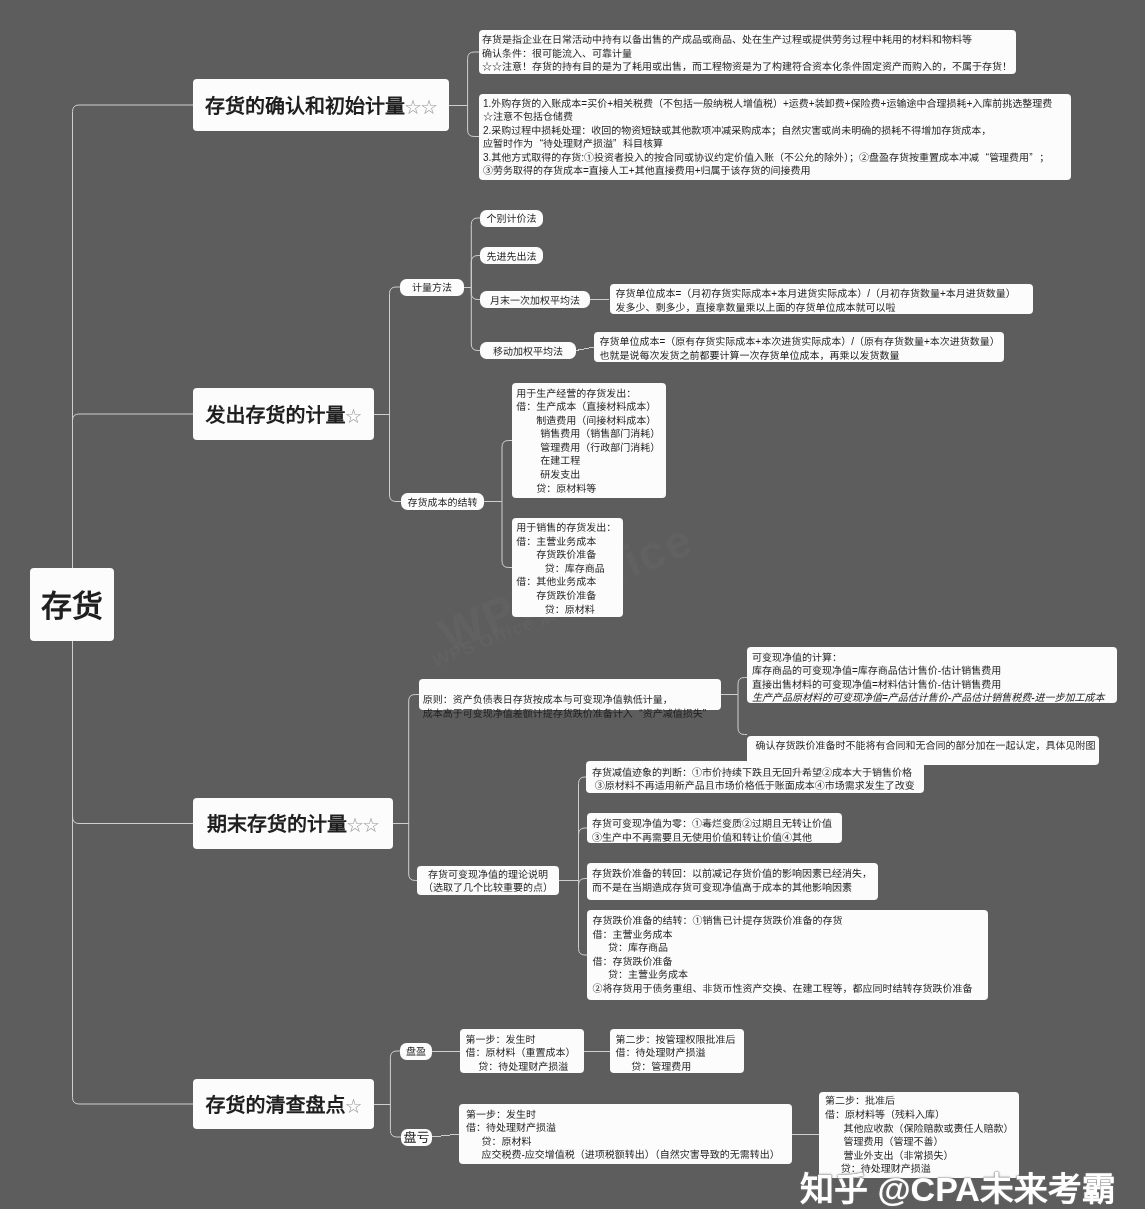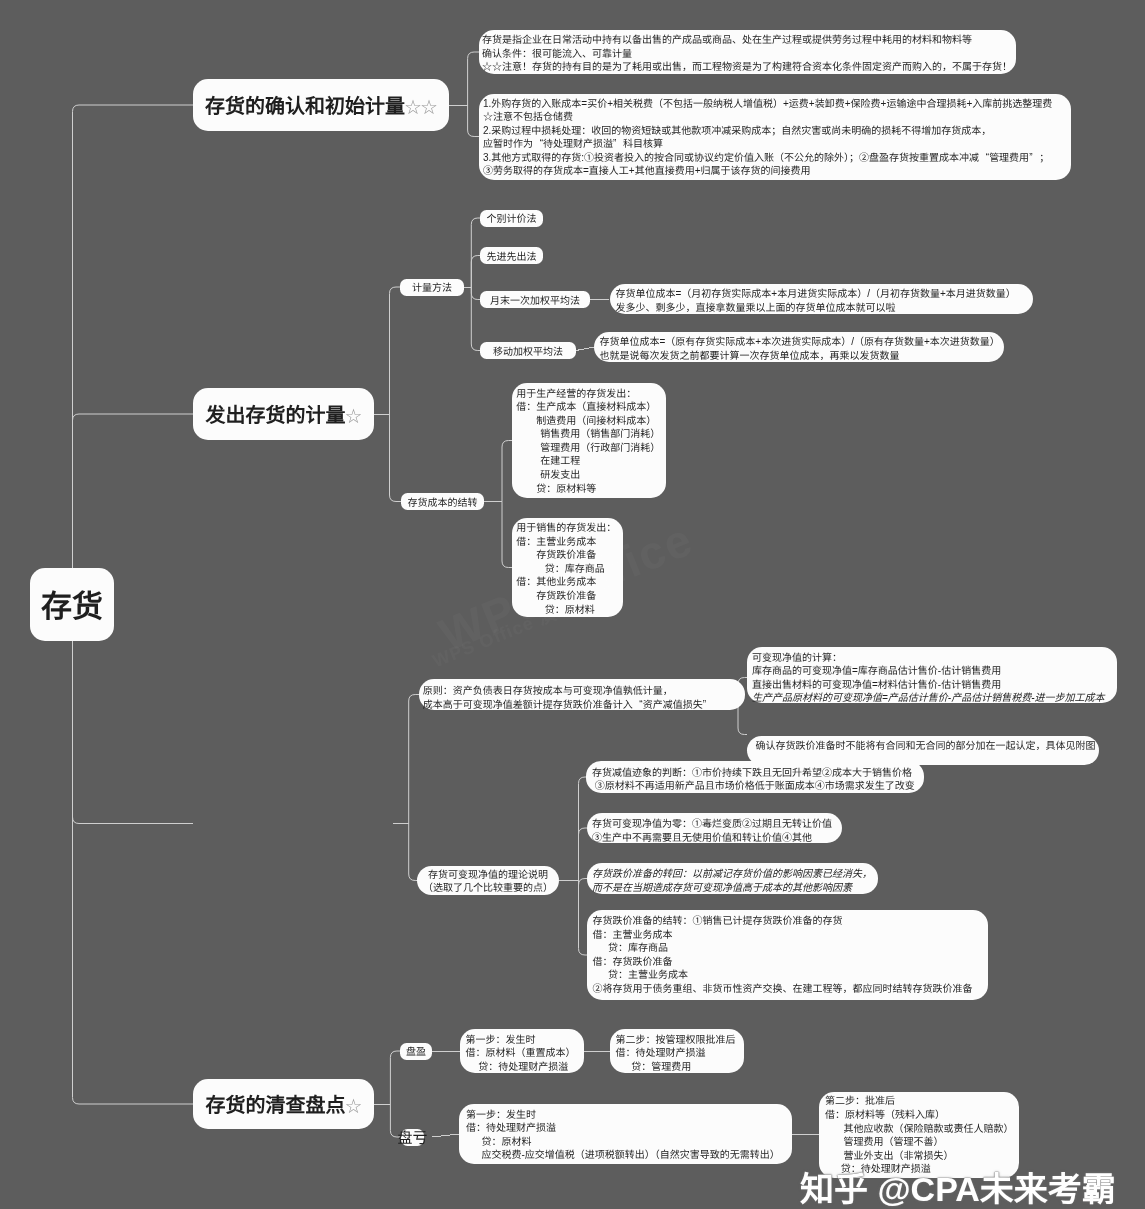--- a/index.html
+++ b/index.html
@@ -13,21 +13,21 @@
   }
   #stage{position:absolute;left:0;top:0;width:1145px;height:1209px;}
   #links{position:absolute;left:0;top:0;width:1145px;height:1209px;}
   #links path{fill:none;stroke:#cfcfcf;stroke-width:1;shape-rendering:crispEdges;}
   #links path.curve{shape-rendering:geometricPrecision;}
   #nodes{position:absolute;left:0;top:0;width:1145px;height:1209px;}
   .node{
     position:absolute;
     background:#fcfcfc;
     color:#1f1f1f;
-    border-radius:15px;
+    border-radius:4px;
     box-sizing:border-box;
     white-space:pre;
   }
   .node .ln{display:block;}
   .node .ln.it{font-style:italic;}
   .node.ctr{display:flex;flex-direction:column;justify-content:center;align-items:center;}
   .node.bold{font-weight:bold;}
   .stars{color:#9a9a9a;font-weight:normal;}
   .fwq{display:inline-block;width:1em;text-align:center;}
   .fwq.open{text-align:right;}
@@ -41,45 +41,46 @@
 
 <div id="stage">
   <svg id="links" viewBox="0 0 1145 1209">
       <path d="M72.5 604.5L72.5 111.5Q72.5 105 79 105L193 105M72.5 604.5L72.5 420.5Q72.5 414 79 414L193 414M72.5 604.5L72.5 817Q72.5 823.5 79 823.5L193 823.5M72.5 604.5L72.5 1097.5Q72.5 1104 79 1104L193 1104M467.6 105L467.6 58.5Q467.6 52 474.1 52L479 52M467.6 105L467.6 130Q467.6 136.5 474.1 136.5L479 136.5M389.5 414L389.5 293.5Q389.5 287 396 287L400 287M389.5 414L389.5 495Q389.5 501.5 396 501.5L401 501.5M471.3 287L471.3 224.5Q471.3 218 477.8 218L480 218M471.3 287L471.3 262Q471.3 255.5 477.8 255.5L480 255.5M471.3 287L471.3 293Q471.3 299.5 477.8 299.5L480 299.5M471.3 287L471.3 344Q471.3 350.5 477.8 350.5L480 350.5M502 501.5L502 447Q502 440.5 508.5 440.5L512 440.5M502 501.5L502 561Q502 567.5 508.5 567.5L512 567.5M408.7 823.5L408.7 701Q408.7 694.5 415.2 694.5L419 694.5M408.7 823.5L408.7 874Q408.7 880.5 415.2 880.5L417 880.5M738 694.5L738 684Q738 677.5 744.5 677.5L747 677.5M738 694.5L738 728Q738 734.5 744.5 734.5L747 734.5M578.5 880.5L578.5 783.5Q578.5 777 585 777L586 777M578.5 880.5L578.5 834.5Q578.5 828 585 828L587 828M578.5 880.5L578.5 885Q578.5 878.5 585 878.5L587 878.5M578.5 880.5L578.5 948.5Q578.5 955 585 955L587 955M390.4 1104L390.4 1057.5Q390.4 1051 396.9 1051L400 1051M390.4 1104L390.4 1130.5Q390.4 1137 396.9 1137L401 1137" class="curve"></path>
       <path d="M114 604.5L72.5 604.5M449 105L467.6 105M374 414L389.5 414M453 287L471.3 287M590 299.5L610 299M576 350.5L594 347M484 501.5L502 501.5M393 823.5L408.7 823.5M721 694.5L738 694.5M559 880.5L578.5 880.5M374 1104L390.4 1104M432 1051L460 1051M584 1051L610 1051M432 1137L459 1134M792 1134L819 1135"></path>
     </svg>
   <div id="nodes">
       <div class="node ctr bold" id="node-root" style="left: 30px; top: 568px; width: 84px; height: 73px; font-size: 31px; line-height: 42px; padding-top: 4px;"><div class="ln"><span>存货</span></div></div>
       <div class="node ctr bold" id="node-b1" style="left: 193px; top: 79px; width: 256px; height: 52px; font-size: 20px; line-height: 24px; padding-top: 3px;"><div class="ln"><span>存货的确认和初始计量</span><span class="stars" style="font-size: 16px;">☆☆</span></div></div>
       <div class="node ctr bold" id="node-b2" style="left: 193px; top: 388px; width: 181px; height: 52px; font-size: 20px; line-height: 24px; padding-top: 3.5px;"><div class="ln"><span>发出存货的计量</span><span class="stars" style="font-size: 16px;">☆</span></div></div>
+      <div class="node ctr bold" id="node-b3" style="left: 193px; top: 798px; width: 200px; height: 51px; font-size: 20px; line-height: 24px; padding-top: 3px;"><div class="ln"><span>期末存货的计量</span><span class="stars" style="font-size: 16px;">☆☆</span></div></div>
       <div class="node ctr bold" id="node-b4" style="left: 193px; top: 1079px; width: 181px; height: 50px; font-size: 20px; line-height: 24px; padding-top: 3px;"><div class="ln"><span>存货的清查盘点</span><span class="stars" style="font-size: 16px;">☆</span></div></div>
       <div class="node" id="node-n_def" style="left: 479px; top: 30px; width: 537px; height: 44px; font-size: 10px; line-height: 13.6px; padding-left: 3.1px; padding-top: 3px;"><span class="ln">存货是指企业在日常活动中持有以备出售的产成品或商品、处在生产过程或提供劳务过程中耗用的材料和物料等</span><span class="ln">确认条件：很可能流入、可靠计量</span><span class="ln">☆☆注意！存货的持有目的是为了耗用或出售，而工程物资是为了构建符合资本化条件固定资产而购入的，不属于存货！</span></div>
       <div class="node" id="node-n_cost" style="left: 479px; top: 93.5px; width: 592px; height: 86px; font-size: 10px; line-height: 13.6px; padding-left: 4px; padding-top: 3px;"><span class="ln">1.外购存货的入账成本=买价+相关税费（不包括一般纳税人增值税）+运费+装卸费+保险费+运输途中合理损耗+入库前挑选整理费</span><span class="ln">☆注意不包括仓储费</span><span class="ln">2.采购过程中损耗处理：收回的物资短缺或其他款项冲减采购成本；自然灾害或尚未明确的损耗不得增加存货成本，</span><span class="ln">应暂时作为<span class="fwq open">“</span>待处理财产损溢<span class="fwq close">”</span>科目核算</span><span class="ln">3.其他方式取得的存货:①投资者投入的按合同或协议约定价值入账（不公允的除外）；②盘盈存货按重置成本冲减<span class="fwq open">“</span>管理费用<span class="fwq close">”</span>；</span><span class="ln">③劳务取得的存货成本=直接人工+其他直接费用+归属于该存货的间接费用</span></div>
       <div class="node ctr" id="node-n_method" style="left: 400px; top: 278.5px; width: 64px; height: 17px; font-size: 10px; line-height: 13px; padding-top: 1.5px; border-radius: 6.5px;"><span class="ln">计量方法</span></div>
       <div class="node ctr" id="node-n_m1" style="left: 480px; top: 209.5px; width: 63px; height: 17px; font-size: 10px; line-height: 13px; padding-top: 1.5px; border-radius: 6.5px;"><span class="ln">个别计价法</span></div>
       <div class="node ctr" id="node-n_m2" style="left: 480px; top: 247px; width: 63px; height: 17px; font-size: 10px; line-height: 13px; padding-top: 1.5px; border-radius: 6.5px;"><span class="ln">先进先出法</span></div>
       <div class="node ctr" id="node-n_m3" style="left: 480px; top: 291px; width: 110px; height: 17px; font-size: 10px; line-height: 13px; padding-top: 1.5px; border-radius: 6.5px;"><span class="ln">月末一次加权平均法</span></div>
       <div class="node ctr" id="node-n_m4" style="left: 480px; top: 342px; width: 96px; height: 17px; font-size: 10px; line-height: 13px; padding-top: 1.5px; border-radius: 6.5px;"><span class="ln">移动加权平均法</span></div>
       <div class="node" id="node-n_m3d" style="left: 610px; top: 284px; width: 423px; height: 30px; font-size: 10px; line-height: 13.6px; padding-left: 5.5px; padding-top: 3px;"><span class="ln">存货单位成本=（月初存货实际成本+本月进货实际成本）/（月初存货数量+本月进货数量）</span><span class="ln">发多少、剩多少，直接拿数量乘以上面的存货单位成本就可以啦</span></div>
       <div class="node" id="node-n_m4d" style="left: 594px; top: 332px; width: 410px; height: 30px; font-size: 10px; line-height: 13.6px; padding-left: 5.5px; padding-top: 3px;"><span class="ln">存货单位成本=（原有存货实际成本+本次进货实际成本）/（原有存货数量+本次进货数量）</span><span class="ln">也就是说每次发货之前都要计算一次存货单位成本，再乘以发货数量</span></div>
       <div class="node ctr" id="node-n_carry" style="left: 401px; top: 493px; width: 83px; height: 17px; font-size: 10px; line-height: 13px; padding-top: 1.5px; border-radius: 6.5px;"><span class="ln">存货成本的结转</span></div>
       <div class="node" id="node-n_prod" style="left: 512px; top: 383px; width: 154px; height: 115px; font-size: 10px; line-height: 13.6px; padding-left: 4.3px; padding-top: 3.5px;"><span class="ln">用于生产经营的存货发出：</span><span class="ln">借：生产成本（直接材料成本）</span><span class="ln">　　制造费用（间接材料成本）</span><span class="ln">　     销售费用（销售部门消耗）</span><span class="ln">　     管理费用（行政部门消耗）</span><span class="ln">　     在建工程</span><span class="ln">　     研发支出</span><span class="ln">　　贷：原材料等</span></div>
       <div class="node" id="node-n_sale" style="left: 512px; top: 518px; width: 111px; height: 99px; font-size: 10px; line-height: 13.6px; padding-left: 4.3px; padding-top: 3px;"><span class="ln">用于销售的存货发出：</span><span class="ln">借：主营业务成本</span><span class="ln">　　存货跌价准备</span><span class="ln">　　   贷：库存商品</span><span class="ln">借：其他业务成本</span><span class="ln">　　存货跌价准备</span><span class="ln">　　   贷：原材料</span></div>
-      <div class="node" id="node-n_princ" style="left: 419px; top: 679px; width: 326px; height: 31px; font-size: 10px; line-height: 13.6px; padding-left: 3.7px; padding-top: 5px;"><span class="ln">原则：资产负债表日存货按成本与可变现净值孰低计量，</span><span class="ln">成本高于可变现净值差额计提存货跌价准备计入<span class="fwq open">“</span>资产减值损失<span class="fwq close">”</span></span></div>
+      <div class="node" id="node-n_princ" style="left: 419px; top: 679px; width: 302px; height: 31px; font-size: 10px; line-height: 13.6px; padding-left: 3.7px; padding-top: 14px;"><span class="ln">原则：资产负债表日存货按成本与可变现净值孰低计量，</span><span class="ln">成本高于可变现净值差额计提存货跌价准备计入<span class="fwq open">“</span>资产减值损失<span class="fwq close">”</span></span></div>
       <div class="node" id="node-n_nrv" style="left: 747px; top: 647px; width: 370px; height: 56px; font-size: 10px; line-height: 13.6px; padding-left: 5px; padding-top: 3.6px;"><span class="ln">可变现净值的计算：</span><span class="ln">库存商品的可变现净值=库存商品估计售价-估计销售费用</span><span class="ln">直接出售材料的可变现净值=材料估计售价-估计销售费用</span><span class="ln it">生产产品原材料的可变现净值=产品估计售价-产品估计销售税费-进一步加工成本</span></div>
       <div class="node" id="node-n_contract" style="left: 747px; top: 736px; width: 352px; height: 29px; font-size: 10px; line-height: 13.6px; padding-left: 5.1px; padding-top: 3px; text-align: center;"><span class="ln">确认存货跌价准备时不能将有合同和无合同的部分加在一起认定，具体见附图</span></div>
       <div class="node ctr" id="node-n_theory" style="left: 417px; top: 866px; width: 142px; height: 29px; font-size: 10px; line-height: 13.6px; padding-top: 1.5px;"><span class="ln">存货可变现净值的理论说明</span><span class="ln">（选取了几个比较重要的点）</span></div>
       <div class="node" id="node-n_t2" style="left: 587px; top: 813px; width: 255px; height: 30px; font-size: 10px; line-height: 13.6px; padding-left: 5px; padding-top: 4px;"><span class="ln">存货可变现净值为零：①毒烂变质②过期且无转让价值</span><span class="ln">③生产中不再需要且无使用价值和转让价值④其他</span></div>
       <div class="node" id="node-n_t1" style="left: 586px; top: 761px; width: 338px; height: 32px; font-size: 10px; line-height: 13.6px; padding-left: 6.1px; padding-top: 4.5px;"><span class="ln">存货减值迹象的判断：①市价持续下跌且无回升希望②成本大于销售价格</span><span class="ln"> ③原材料不再适用新产品且市场价格低于账面成本④市场需求发生了改变</span></div>
-      <div class="node" id="node-n_t3" style="left: 587px; top: 863px; width: 291px; height: 31px; font-size: 10px; line-height: 13.6px; padding-left: 5px; padding-top: 4px; font-style: italic;"><span class="ln">存货跌价准备的转回：以前减记存货价值的影响因素已经消失，</span><span class="ln">而不是在当期造成存货可变现净值高于成本的其他影响因素</span></div>
+      <div class="node" id="node-n_t3" style="left: 587px; top: 863px; width: 291px; height: 37px; font-size: 10px; line-height: 13.6px; padding-left: 5px; padding-top: 4px;"><span class="ln">存货跌价准备的转回：以前减记存货价值的影响因素已经消失，</span><span class="ln">而不是在当期造成存货可变现净值高于成本的其他影响因素</span></div>
       <div class="node" id="node-n_t4" style="left: 587px; top: 910px; width: 401px; height: 90px; font-size: 10px; line-height: 13.6px; padding-left: 5.5px; padding-top: 4px;"><span class="ln">存货跌价准备的结转：①销售已计提存货跌价准备的存货</span><span class="ln">借：主营业务成本</span><span class="ln">　  贷：库存商品</span><span class="ln">借：存货跌价准备</span><span class="ln">　  贷：主营业务成本</span><span class="ln">②将存货用于债务重组、非货币性资产交换、在建工程等，都应同时结转存货跌价准备</span></div>
       <div class="node ctr" id="node-n_gain" style="left: 400px; top: 1042.5px; width: 32px; height: 17px; font-size: 10px; line-height: 13px; padding-top: 1.5px; border-radius: 6.5px;"><span class="ln">盘盈</span></div>
       <div class="node" id="node-n_gain1" style="left: 460px; top: 1029px; width: 124px; height: 44px; font-size: 10px; line-height: 13.6px; padding-left: 5.5px; padding-top: 3.5px;"><span class="ln">第一步：发生时</span><span class="ln">借：原材料（重置成本）</span><span class="ln">　 贷：待处理财产损溢</span></div>
       <div class="node" id="node-n_gain2" style="left: 610px; top: 1029px; width: 134px; height: 44px; font-size: 10px; line-height: 13.6px; padding-left: 5.6px; padding-top: 3.5px;"><span class="ln">第二步：按管理权限批准后</span><span class="ln">借：待处理财产损溢</span><span class="ln">　  贷：管理费用</span></div>
-      <div class="node ctr" id="node-n_loss" style="left: 401px; top: 1128.5px; width: 23px; height: 17px; font-size: 15px; line-height: 13px; padding-top: 1.5px; border-radius: 6.5px;"><span class="ln">盘亏</span></div>
+      <div class="node ctr" id="node-n_loss" style="left: 401px; top: 1128.5px; width: 31px; height: 17px; font-size: 13px; line-height: 13px; padding-top: 1.5px; border-radius: 6.5px;"><span class="ln">盘亏</span></div>
       <div class="node" id="node-n_loss1" style="left: 459px; top: 1104px; width: 333px; height: 60px; font-size: 10px; line-height: 13.6px; padding-left: 6.9px; padding-top: 3.5px;"><span class="ln">第一步：发生时</span><span class="ln">借：待处理财产损溢</span><span class="ln">　  贷：原材料</span><span class="ln">　  应交税费-应交增值税（进项税额转出）（自然灾害导致的无需转出）</span></div>
       <div class="node" id="node-n_loss2" style="left: 819px; top: 1092px; width: 200px; height: 86px; font-size: 10px; line-height: 13.6px; padding-left: 6.1px; padding-top: 2.4px;"><span class="ln">第二步：批准后</span><span class="ln">借：原材料等（残料入库）</span><span class="ln">　   其他应收款（保险赔款或责任人赔款）</span><span class="ln">　   管理费用（管理不善）</span><span class="ln">　   营业外支出（非常损失）</span><span class="ln">　  贷：待处理财产损溢</span></div>
     </div>
   <div id="wm-layer">
       <div class="wm" style="left: 432px; top: 612px; font-size: 46px; opacity: 0.024; letter-spacing: 2px; transform: rotate(-22deg);">WPS Office</div>
       <div class="wm" style="left: 428px; top: 648px; font-size: 18px; opacity: 0.024; letter-spacing: 1px; transform: rotate(-22deg);">WPS Office 演示</div>
       <div class="wm outlined" style="left: 800px; top: 1134px; font-size: 34px; opacity: 1; letter-spacing: 0px;">知乎 @CPA未来考霸</div>
     </div>
 </div>
 

